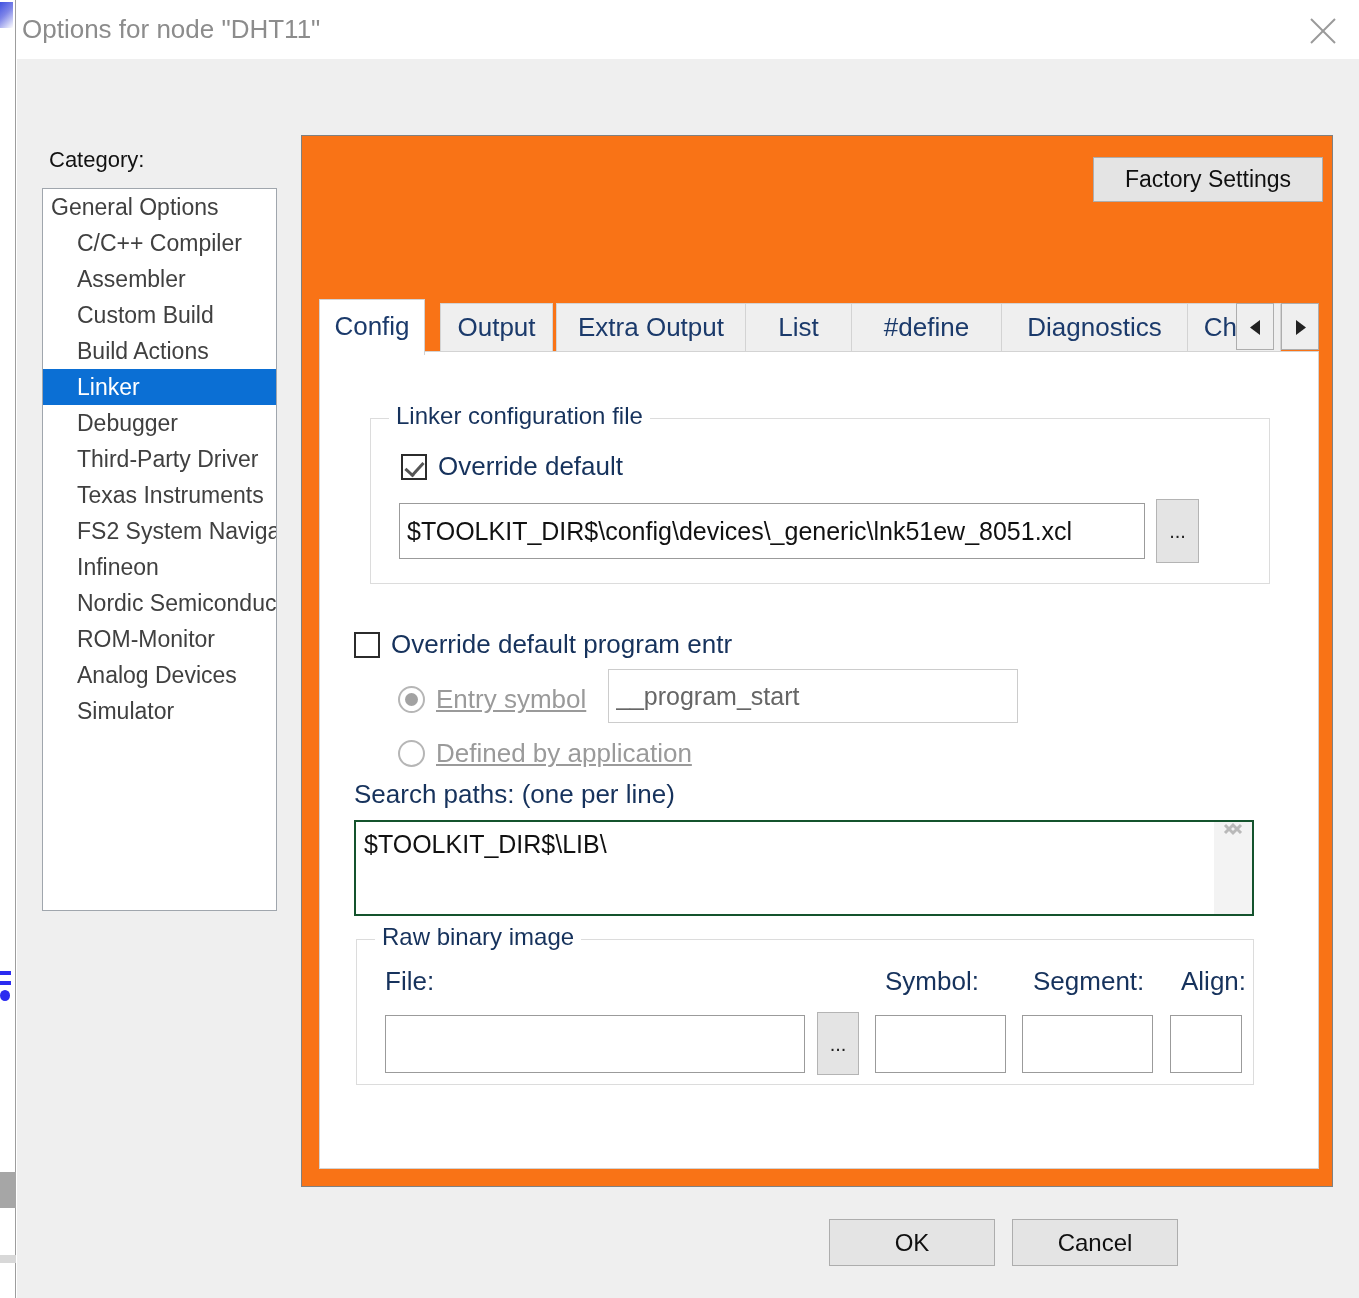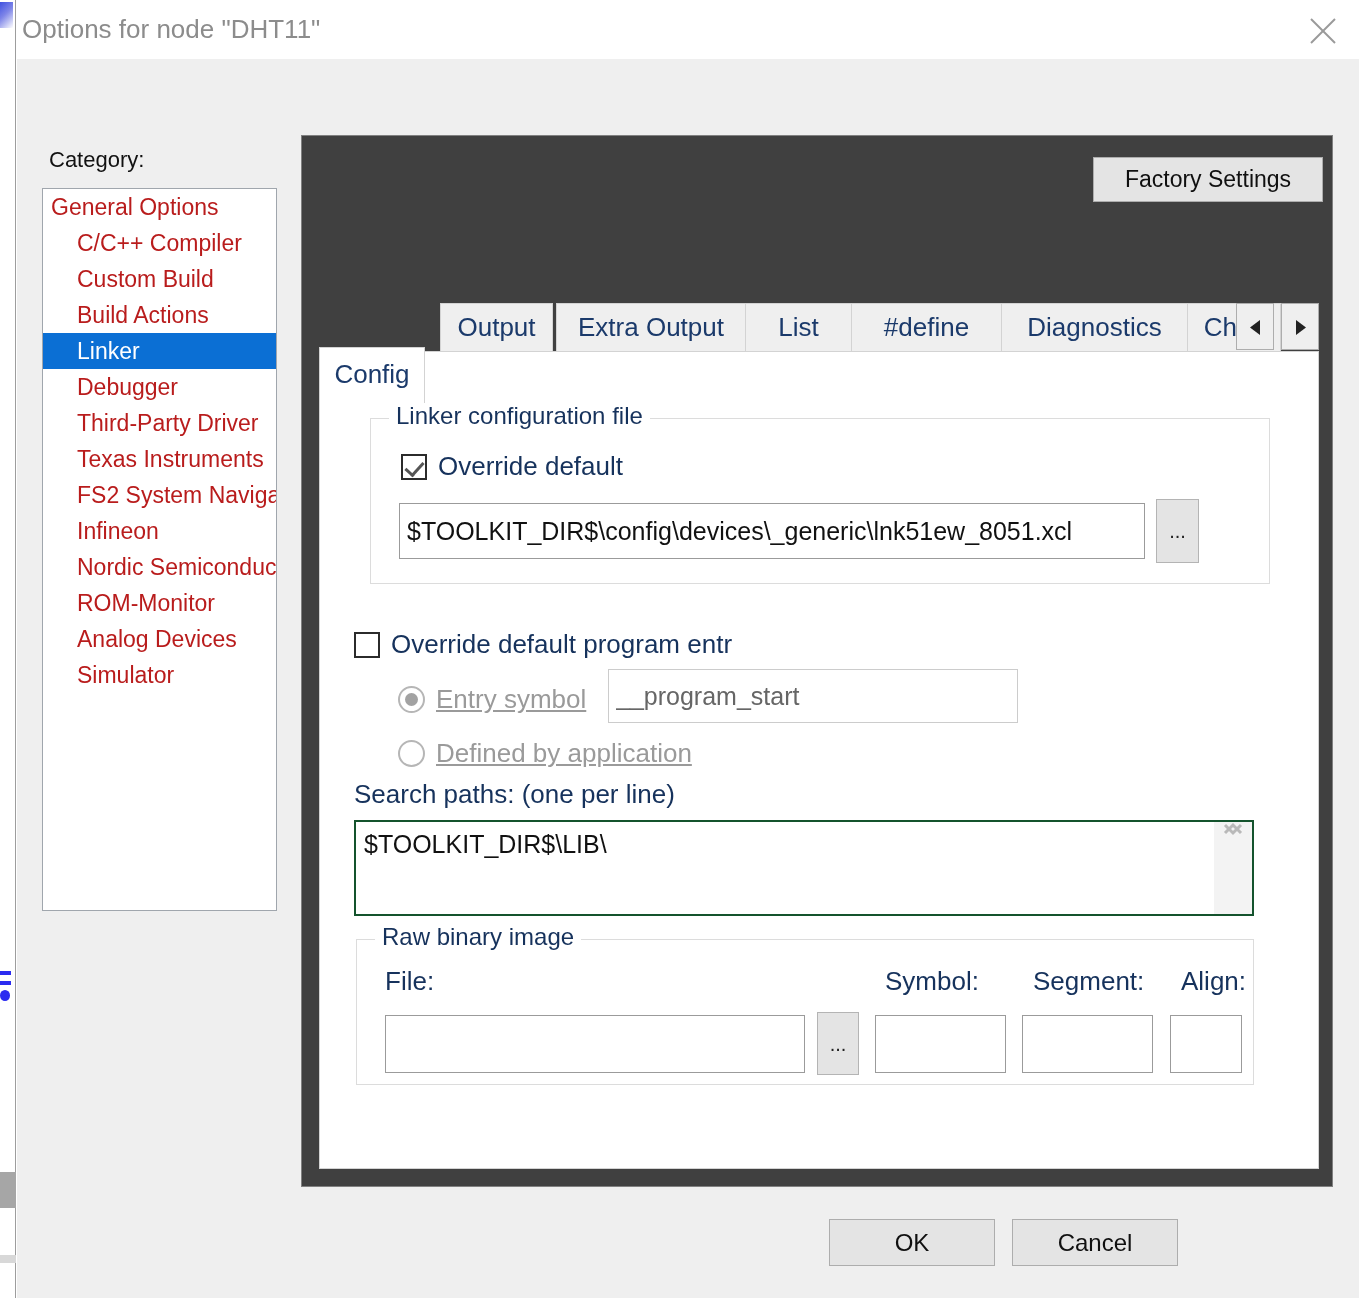--- a/index.html
+++ b/index.html
@@ -105,41 +105,41 @@
     position: absolute;
     left: 25px; top: 188px;
     width: 235px; height: 723px;
     background: #ffffff;
     border: 1px solid #a0a6ad;
     box-sizing: border-box;
     overflow: hidden;
   }
   .cat-item {
     font-size: 23px;
-    color: #b91c1c;
+    color: #404040;
     height: 36px;
     line-height: 36px;
     padding-left: 8px;
     white-space: nowrap;
     overflow: hidden;
     box-sizing: border-box;
   }
   .cat-item.indent { padding-left: 34px; }
   .cat-item.selected {
     background: #0b6fd4;
     color: #ffffff;
   }
 
   
   .right-panel {
     position: absolute;
     left: 284px; top: 135px;
     width: 1032px; height: 1052px;
     border: 1px solid #808080;
-    background: #404040;
+    background: #f97316;
     box-sizing: border-box;
   }
   .factory-settings {
     position: absolute;
     left: 791px; top: 21px;
     width: 230px; height: 45px;
     background: #e4e4e4;
     border: 1px solid #adadad;
     font-family: "Liberation Sans", sans-serif;
     font-size: 23px;
@@ -383,40 +383,41 @@
           <line x1="26" y1="2" x2="2" y2="26" stroke="#9a9a9a" stroke-width="2"></line>
         </svg>
       </span>
     </div>
   </div>
 
   <div class="category-label">Category:</div>
   <div class="category-box">
     <div class="cat-item">General Options</div>
     <div class="cat-item indent">C/C++ Compiler</div>
+    <div class="cat-item indent">Assembler</div>
     <div class="cat-item indent">Custom Build</div>
     <div class="cat-item indent">Build Actions</div>
     <div class="cat-item indent selected">Linker</div>
     <div class="cat-item indent">Debugger</div>
     <div class="cat-item indent">Third-Party Driver</div>
     <div class="cat-item indent">Texas Instruments</div>
     <div class="cat-item indent">FS2 System Navigator</div>
     <div class="cat-item indent">Infineon</div>
     <div class="cat-item indent">Nordic Semiconductor</div>
     <div class="cat-item indent">ROM-Monitor</div>
     <div class="cat-item indent">Analog Devices</div>
     <div class="cat-item indent">Simulator</div>
   </div>
 
   <div class="right-panel">
 
     <button class="factory-settings">Factory Settings</button>
 
     <div class="tab-strip">
-      <div class="tab active" style="left:0px; width:106px;margin-top:48px;">Config</div>
+      <div class="tab active" style="left:0px; width:106px;">Config</div>
       <div class="tab" style="left:121px; width:113px;">Output</div>
       <div class="tab" style="left:237px; width:190px;">Extra Output</div>
       <div class="tab" style="left:426px; width:107px;">List</div>
       <div class="tab" style="left:532px; width:151px;">#define</div>
       <div class="tab" style="left:682px; width:187px;">Diagnostics</div>
       <div class="tab" style="left:868px; width:94px;">Chec</div>
       <div class="tab-scroll" style="left:917px;">
         <span>
           <svg width="13" height="15" viewBox="0 0 13 15">
               <polygon points="11,0 11,15 1,7.5" fill="#222222"></polygon>

